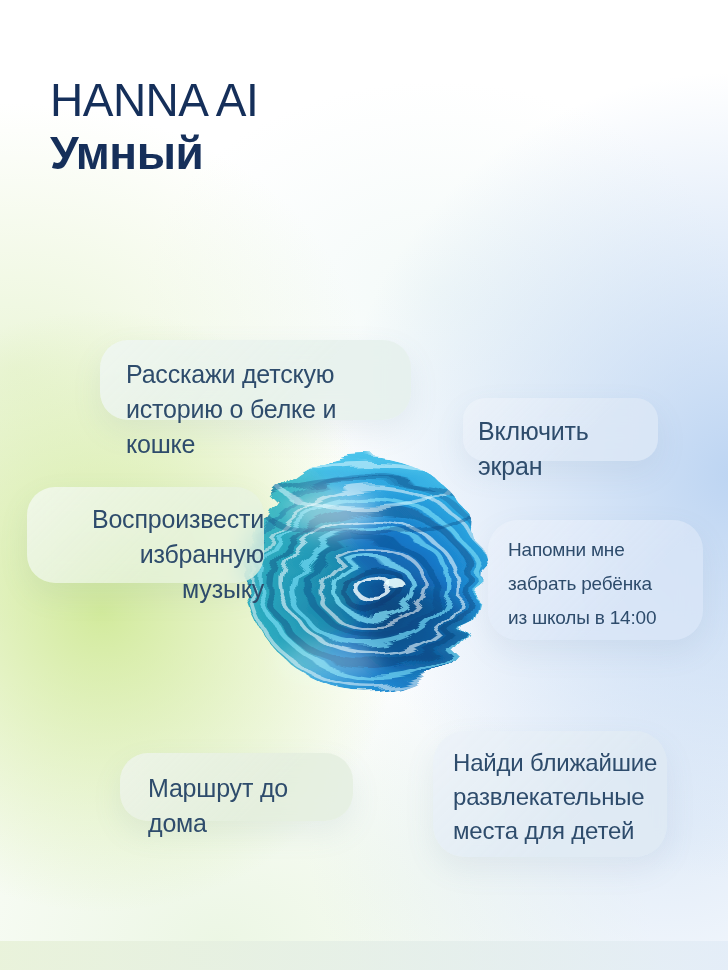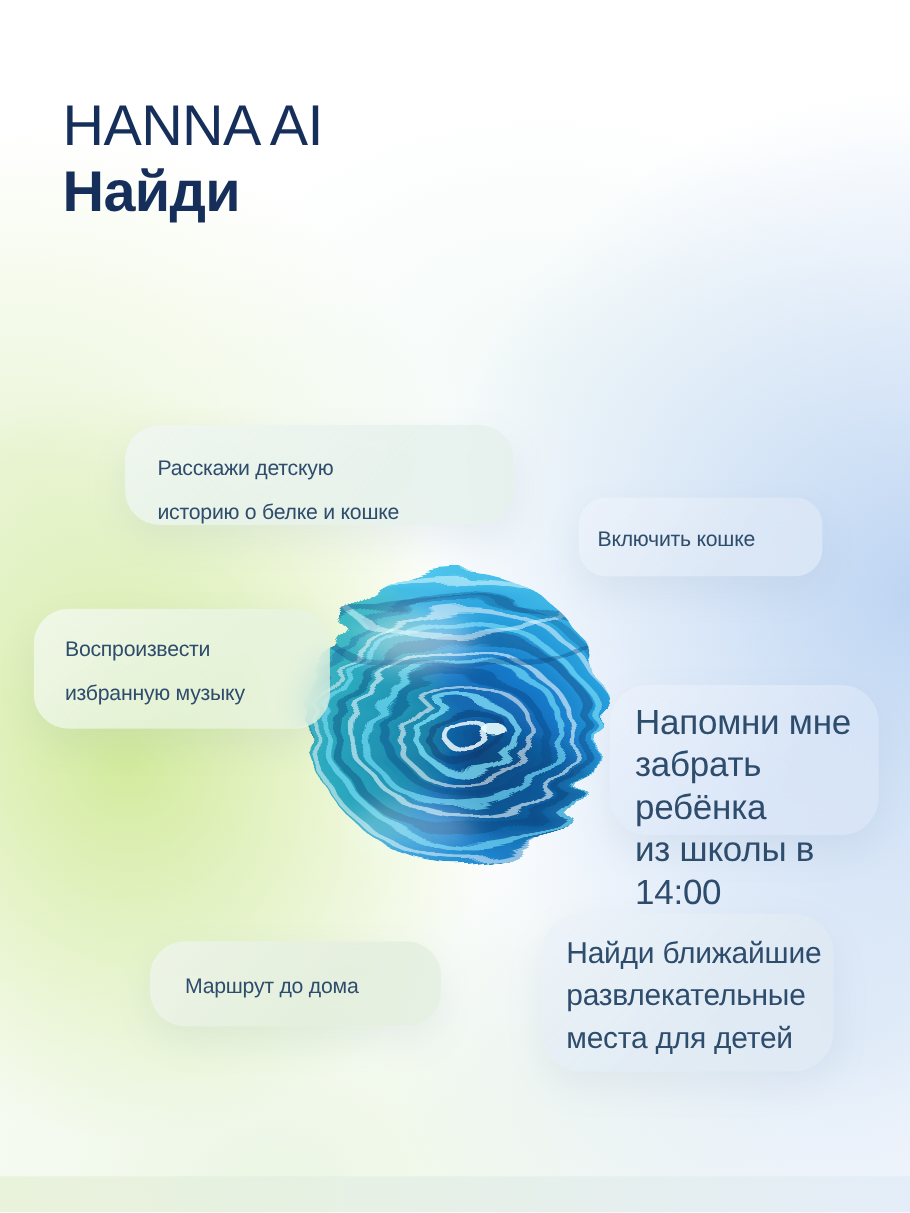--- a/index.html
+++ b/index.html
@@ -17,45 +17,45 @@
   }
   .title{position:absolute;left:50px;top:74px;color:#152f5a;letter-spacing:-0.5px;}
   .t1{font-size:46px;font-weight:normal;line-height:53px;}
   .t2{font-size:46px;font-weight:bold;line-height:53px;}
 
   .orb{position:absolute;left:230px;top:436px;width:270px;height:270px;z-index:1;}
   .orb svg{display:block;width:100%;height:100%;}
 
   .bubble{
     position:absolute;z-index:2;box-sizing:border-box;
-    color:#2e4c6c;font-size:17px;line-height:35px;letter-spacing:-0.2px;
+    color:#2e4c6c;font-size:25px;line-height:35px;letter-spacing:-0.2px;
     box-shadow:0 12px 30px rgba(100,130,160,0.10);
     backdrop-filter:blur(12px);-webkit-backdrop-filter:blur(12px);
     background-image:linear-gradient(135deg, rgba(255,255,255,0.38), rgba(255,255,255,0) 65%);
   }
   .bt{white-space:pre-line;}
   .b1{left:100px;top:340px;width:311px;height:80px;border-radius:28px;padding:17px 0 0 26px;background-color:rgba(227,239,234,0.74);}
   .b2{left:463px;top:398px;width:195px;height:63px;border-radius:22px;padding:16px 0 0 15px;background-color:rgba(221,232,245,0.74);}
-  .b3{left:27px;top:487px;width:237px;height:96px;border-radius:28px;padding:15px 0 0 25px;background-color:rgba(231,243,226,0.72);}
-  .b4{left:488px;top:548px;width:215px;height:120px;border-radius:30px;padding:13px 0 0 20px;background-color:rgba(217,230,247,0.74);font-size:28px;line-height:34px;}
+  .b3{left:27px;top:487px;width:237px;height:96px;border-radius:28px;padding:15px 0 0 25px;background-color:rgba(231,243,226,0.72);text-align:right;}
+  .b4{left:488px;top:520px;width:215px;height:120px;border-radius:30px;padding:13px 0 0 20px;background-color:rgba(217,230,247,0.74);font-size:19px;line-height:34px;}
   .b5{left:50px;top:642px;width:233px;height:73px;border-radius:24px;padding:11px 0 0 30px;background-color:rgba(237,244,227,0.80);font-size:24px;line-height:33px;}
   .b6{left:120px;top:753px;width:233px;height:68px;border-radius:28px;padding:18px 0 0 28px;background-color:rgba(225,236,221,0.72);}
   .b7{left:433px;top:731px;width:234px;height:126px;border-radius:32px;padding:15px 0 0 20px;background-color:rgba(222,233,243,0.82);font-size:24px;line-height:34px;}
 
   .bottom-band{position:absolute;left:0;top:941px;width:728px;height:29px;
     background:linear-gradient(90deg, rgba(231,241,215,0.85), rgba(226,236,247,0.85));}
 </style>
 </head>
 <body>
 
 <div class="canvas">
 
   <header class="title">
     <div class="t1">HANNA AI</div>
-    <div class="t2">Найди</div>
+    <div class="t2">Умный</div>
   </header>
 
   <div class="orb">
     <svg viewBox="0 0 300 300" aria-hidden="true">
       <defs>
         <radialGradient id="og" cx="58%" cy="62%" r="78%">
           <stop offset="0%" stop-color="#0d4f8c"></stop>
           <stop offset="35%" stop-color="#1778c8"></stop>
           <stop offset="62%" stop-color="#2ba6e0"></stop>
           <stop offset="85%" stop-color="#56cdef"></stop>
@@ -99,21 +99,21 @@
       <ellipse cx="115" cy="85" rx="48" ry="26" fill="rgba(255,255,255,0.45)" filter="url(#soft)"></ellipse>
       <ellipse cx="110" cy="250" rx="55" ry="22" fill="rgba(235,255,250,0.30)" filter="url(#soft)"></ellipse>
     </svg>
   </div>
 
   <div class="bubble b1">
     <span class="bt">Расскажи детскую
 историю о белке и кошке</span>
   </div>
   <div class="bubble b2">
-    <span class="bt">Включить кошке</span>
+    <span class="bt">Включить экран</span>
   </div>
   <div class="bubble b3">
     <span class="bt">Воспроизвести
 избранную музыку</span>
   </div>
   <div class="bubble b4">
     <span class="bt">Напомни мне
 забрать ребёнка
 из школы в 14:00</span>
   </div>

